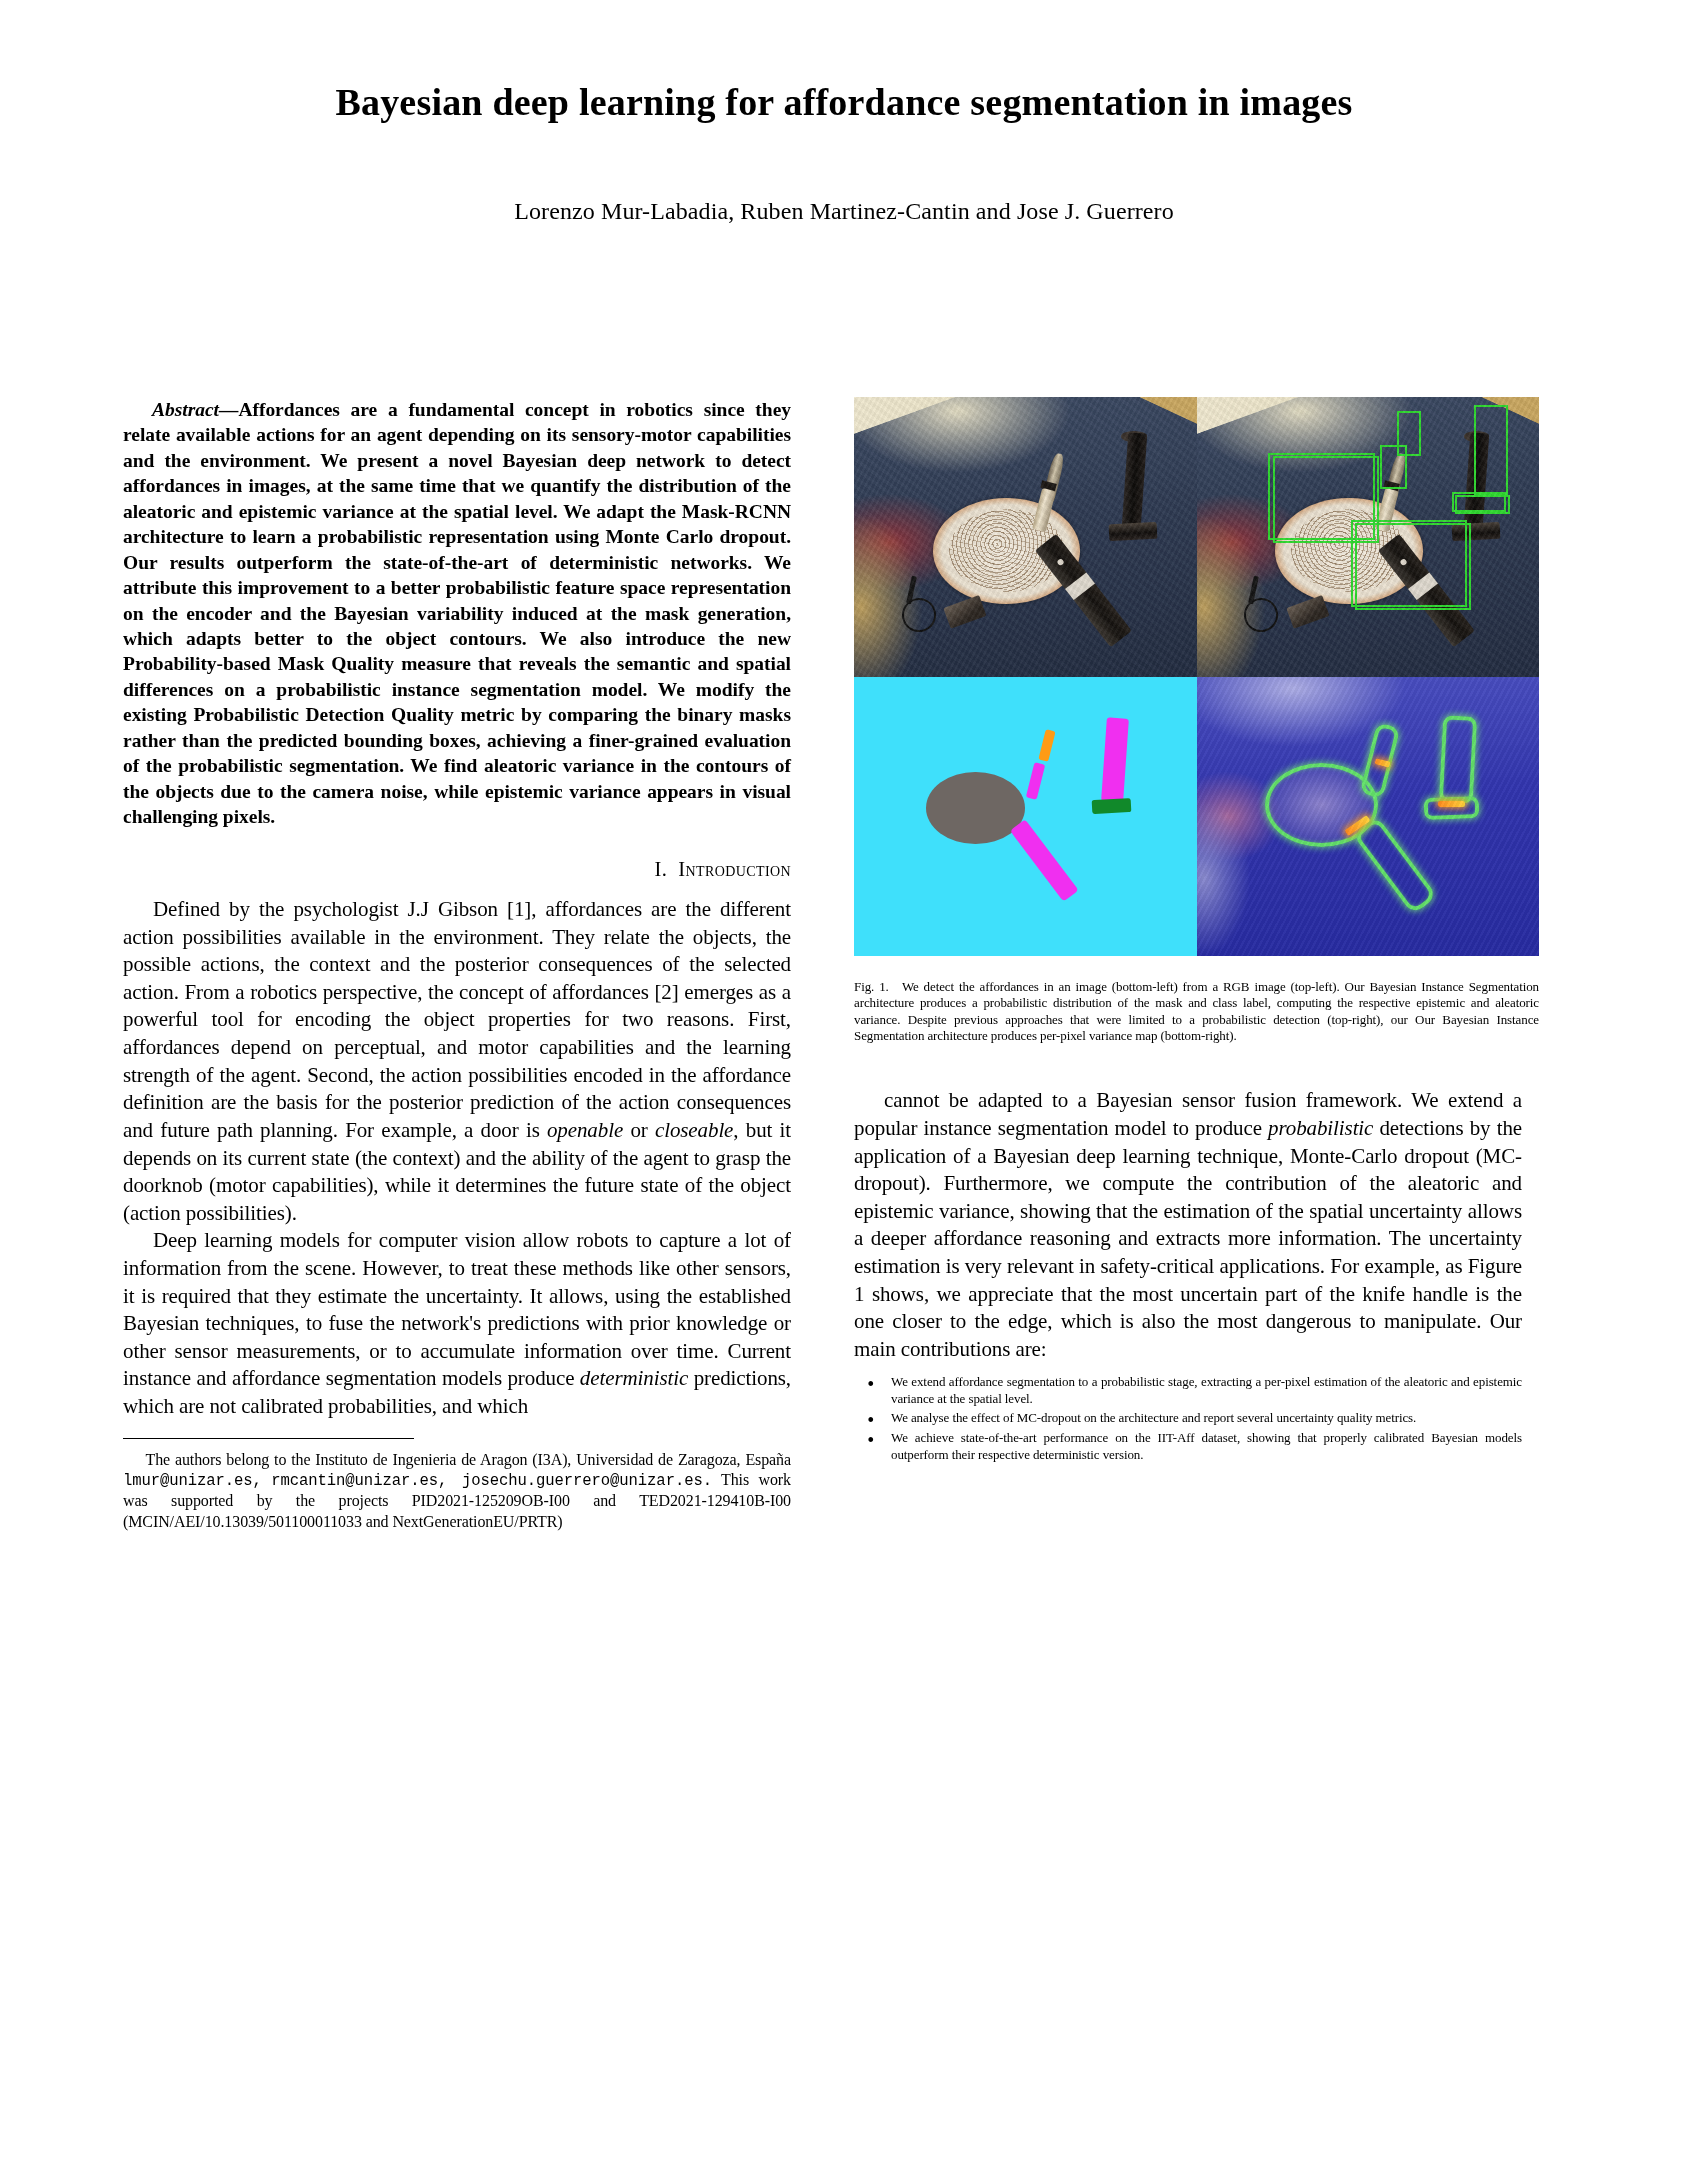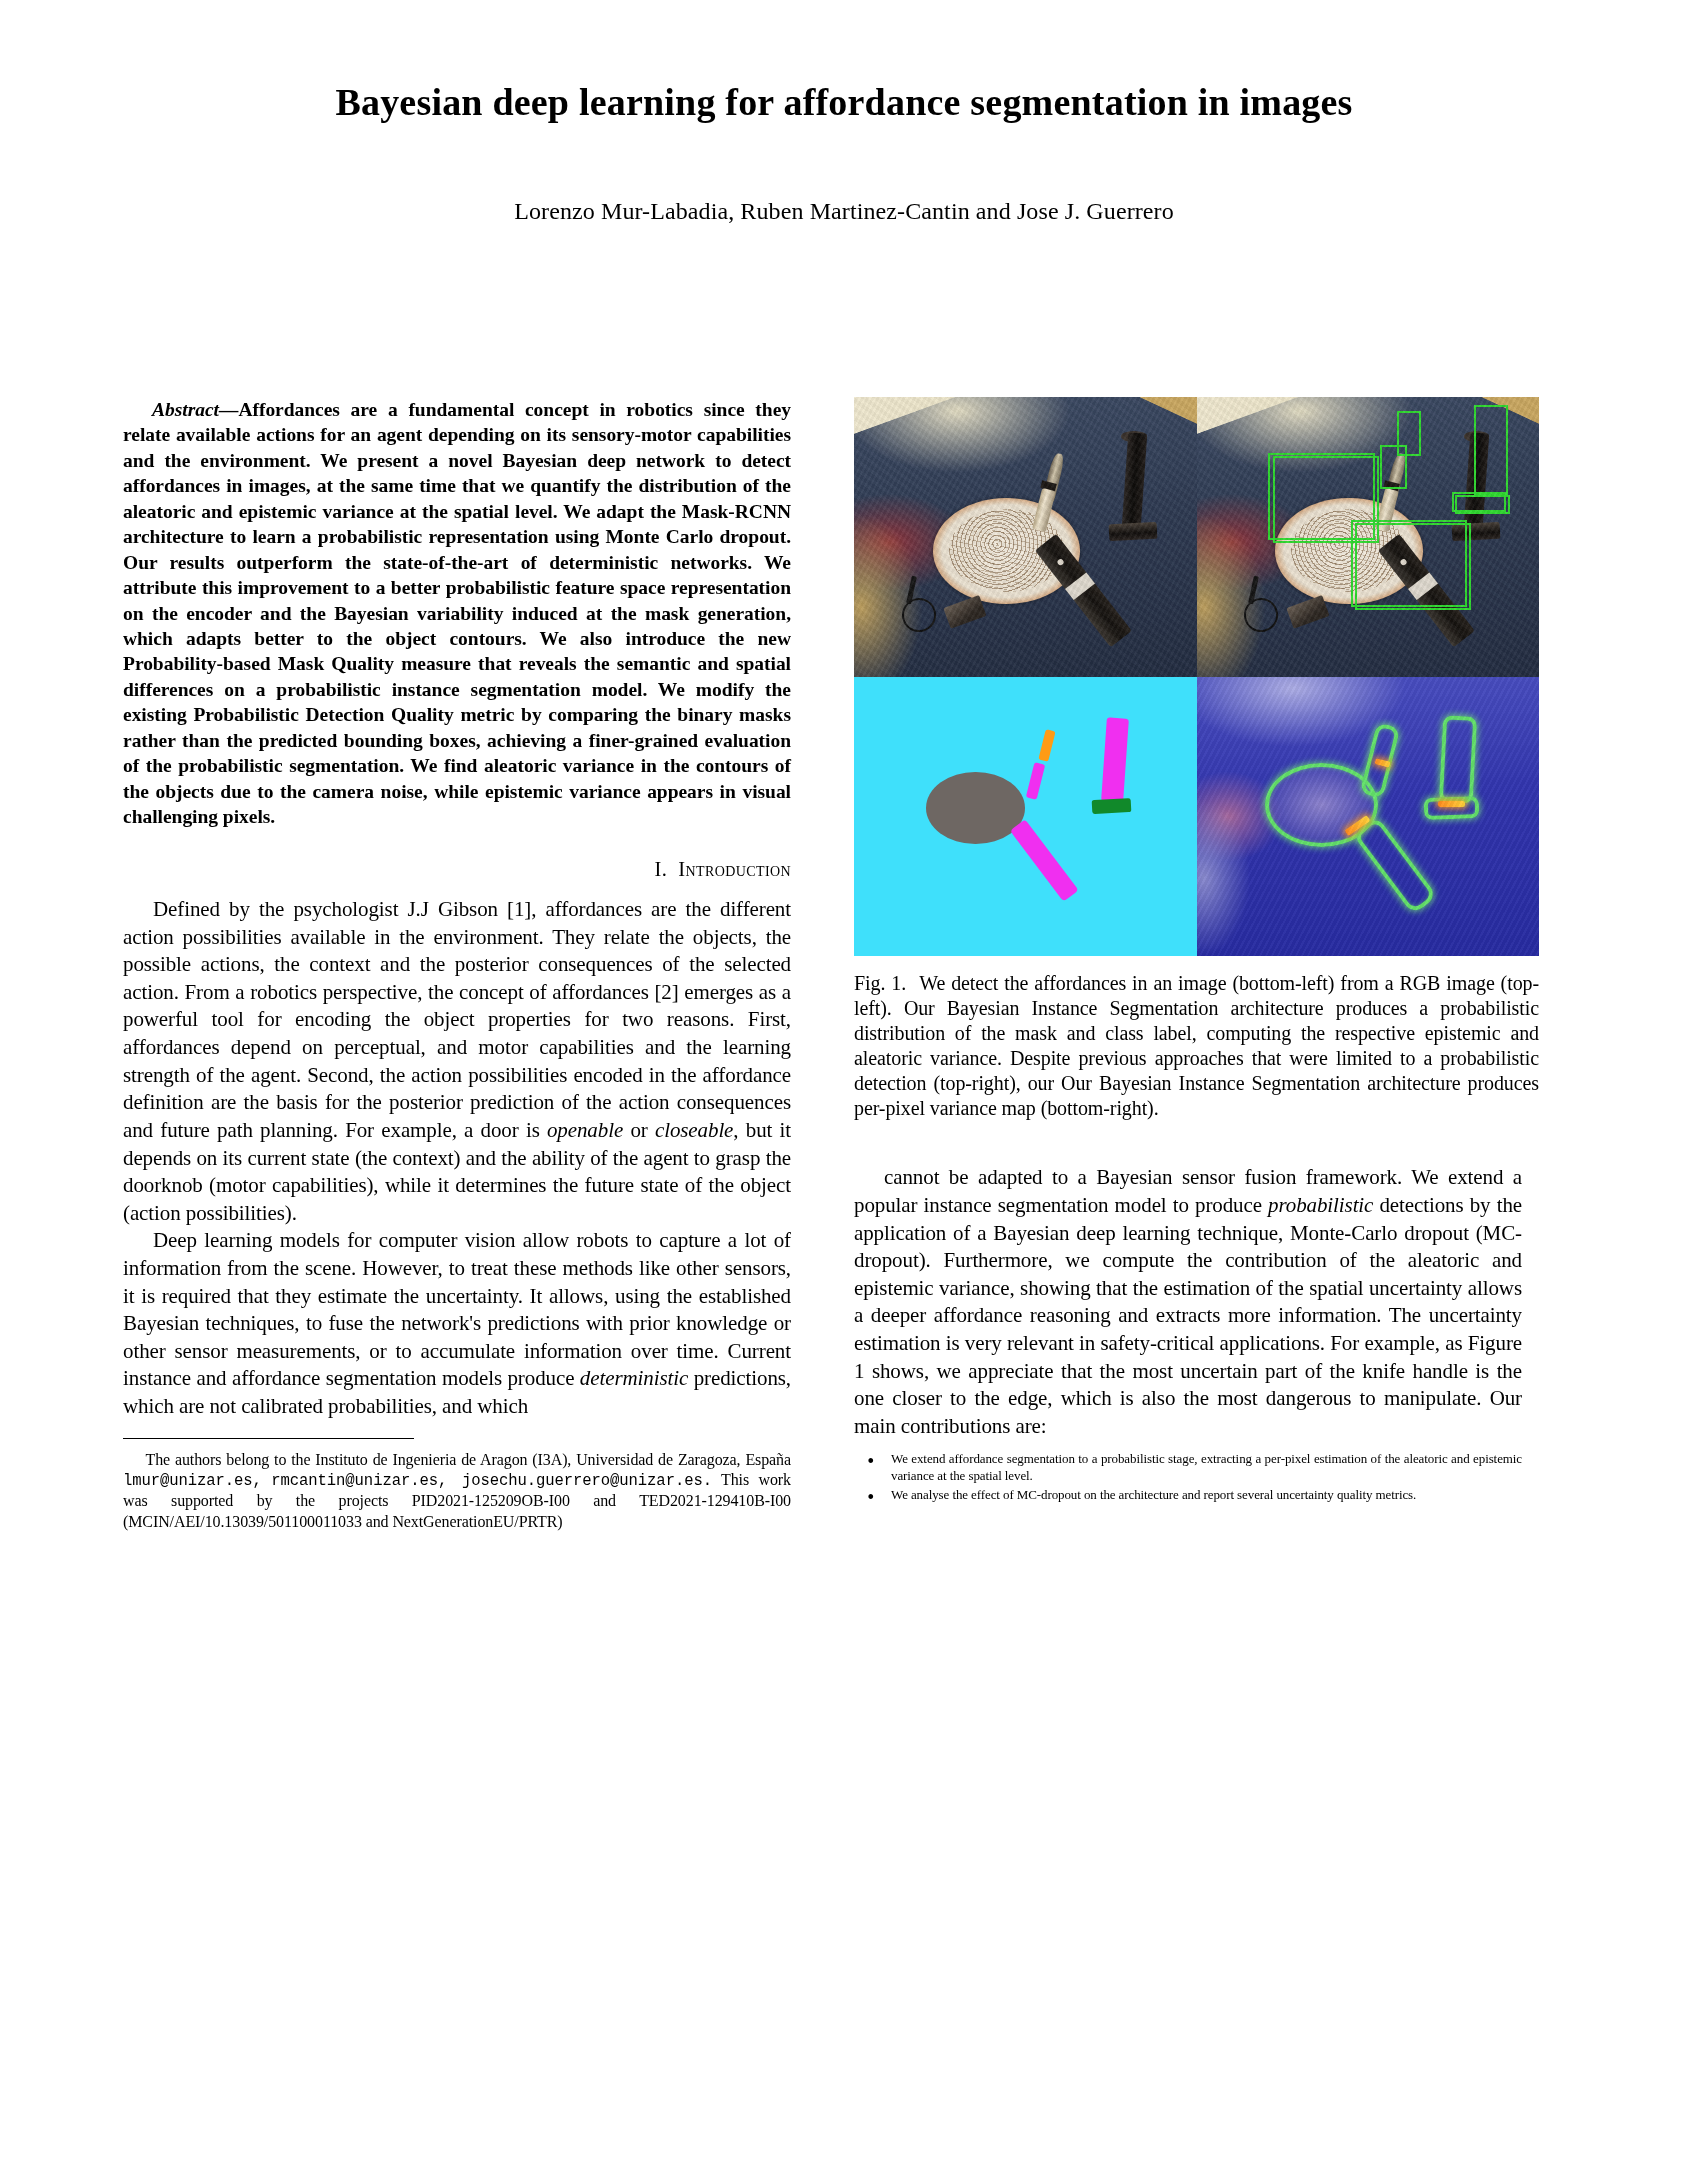--- a/index.html
+++ b/index.html
@@ -330,24 +330,24 @@
   }
   .var-hot-spot {
     position: absolute;
     background: linear-gradient(90deg, #ff8a1e, #ffd23a);
     box-shadow: 0 0 6px 2px rgba(255,150,30,.85);
     border-radius: 2px;
   }
 
   
   .caption {
-    font-size: 20px;
+    font-size: 13px;
     line-height: 1.25;
     text-align: justify;
-    margin-top: 15px;
+    margin-top: 23px;
     width: 685px;
     letter-spacing: -0.1px;
   }
   .caption .lbl { margin-right: 13.2px; }
 
   
   .footnote-rule {
     width: 291px;
     height: 1.3px;
     background: #000;
@@ -493,18 +493,19 @@
         <div class="caption"><span class="lbl">Fig. 1.</span><span>We detect the affordances in an image (bottom-left) from a RGB image (top-left). Our Bayesian Instance Segmentation architecture produces a probabilistic distribution of the mask and class label, computing the respective epistemic and aleatoric variance. Despite previous approaches that were limited to a probabilistic detection (top-right), our Our Bayesian Instance Segmentation architecture produces per-pixel variance map (bottom-right).</span></div>
       </div>
 
       <div class="spacer-14"></div>
 
       <p class="body" style="margin-top:34px;"><span>cannot be adapted to a Bayesian sensor fusion framework. We extend a popular instance segmentation model to produce </span><i>probabilistic</i><span> detections by the application of a Bayesian deep learning technique, Monte-Carlo dropout (MC-dropout). Furthermore, we compute the contribution of the aleatoric and epistemic variance, showing that the estimation of the spatial uncertainty allows a deeper affordance reasoning and extracts more information. The uncertainty estimation is very relevant in safety-critical applications. For example, as Figure 1 shows, we appreciate that the most uncertain part of the knife handle is the one closer to the edge, which is also the most dangerous to manipulate. Our main contributions are:</span></p>
 
       <ul class="contrib">
         <li>We extend affordance segmentation to a probabilistic stage, extracting a per-pixel estimation of the aleatoric and epistemic variance at the spatial level.</li>
         <li>We analyse the effect of MC-dropout on the architecture and report several uncertainty quality metrics.</li>
+        <li>We achieve state-of-the-art performance on the IIT-Aff dataset, showing that properly calibrated Bayesian models outperform their respective deterministic version.</li>
       </ul>
 
     </div>
   </div>
 </div>
 
 
 </body></html>

